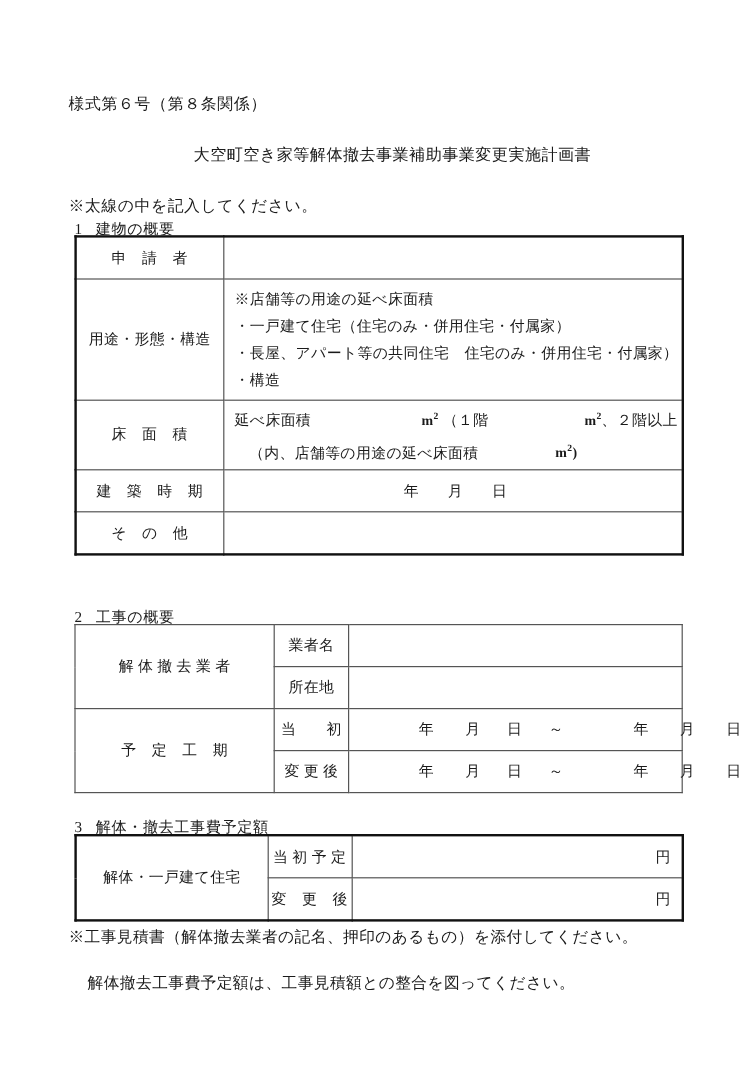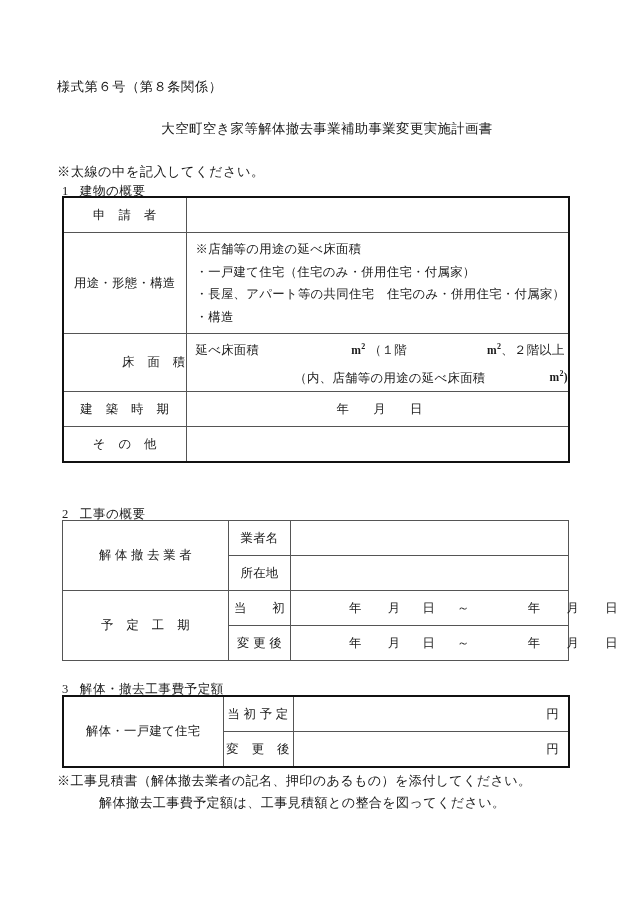--- a/index.html
+++ b/index.html
@@ -63,23 +63,22 @@
   #sec3-head { left: 62px; top: 681px; }
 
   .footnotes {
     position: absolute;
     left: 57px;
     top: 770px;
     font-size: 13.1px;
     line-height: 22px;
     letter-spacing: 0.35px;
     white-space: nowrap;
-    text-align: center;
-  }
-  .footnotes .fn2 { padding-left: 16px; display: block; }
+  }
+  .footnotes .fn2 { padding-left: 16px; display: block; margin-top: 16px; }
 
   
   .tbl {
     position: absolute;
     border-collapse: collapse;
     table-layout: fixed;
     font-size: 12.4px;
     background: #fff;
   }
   .tbl td {
@@ -100,21 +99,21 @@
 
   
   #tbl1 {
     left: 62px;
     top: 196px;
     width: 506px;
     border-radius: 26px;
   }
   #tbl1 td { height: 34px; }
   #tbl1 .r-use td { height: 95px; vertical-align: middle; }
-  #tbl1 .r-area td { height: 57px; text-align: right; }
+  #tbl1 .r-area td { height: 57px; }
   #tbl1 .v { padding-left: 9px; text-align: left; }
 
   .use-list {
     display: block;
     padding: 5px 0 5px 9px;
     line-height: 22.5px;
     white-space: nowrap;
   }
   .use-list .li { display: block; }
 

